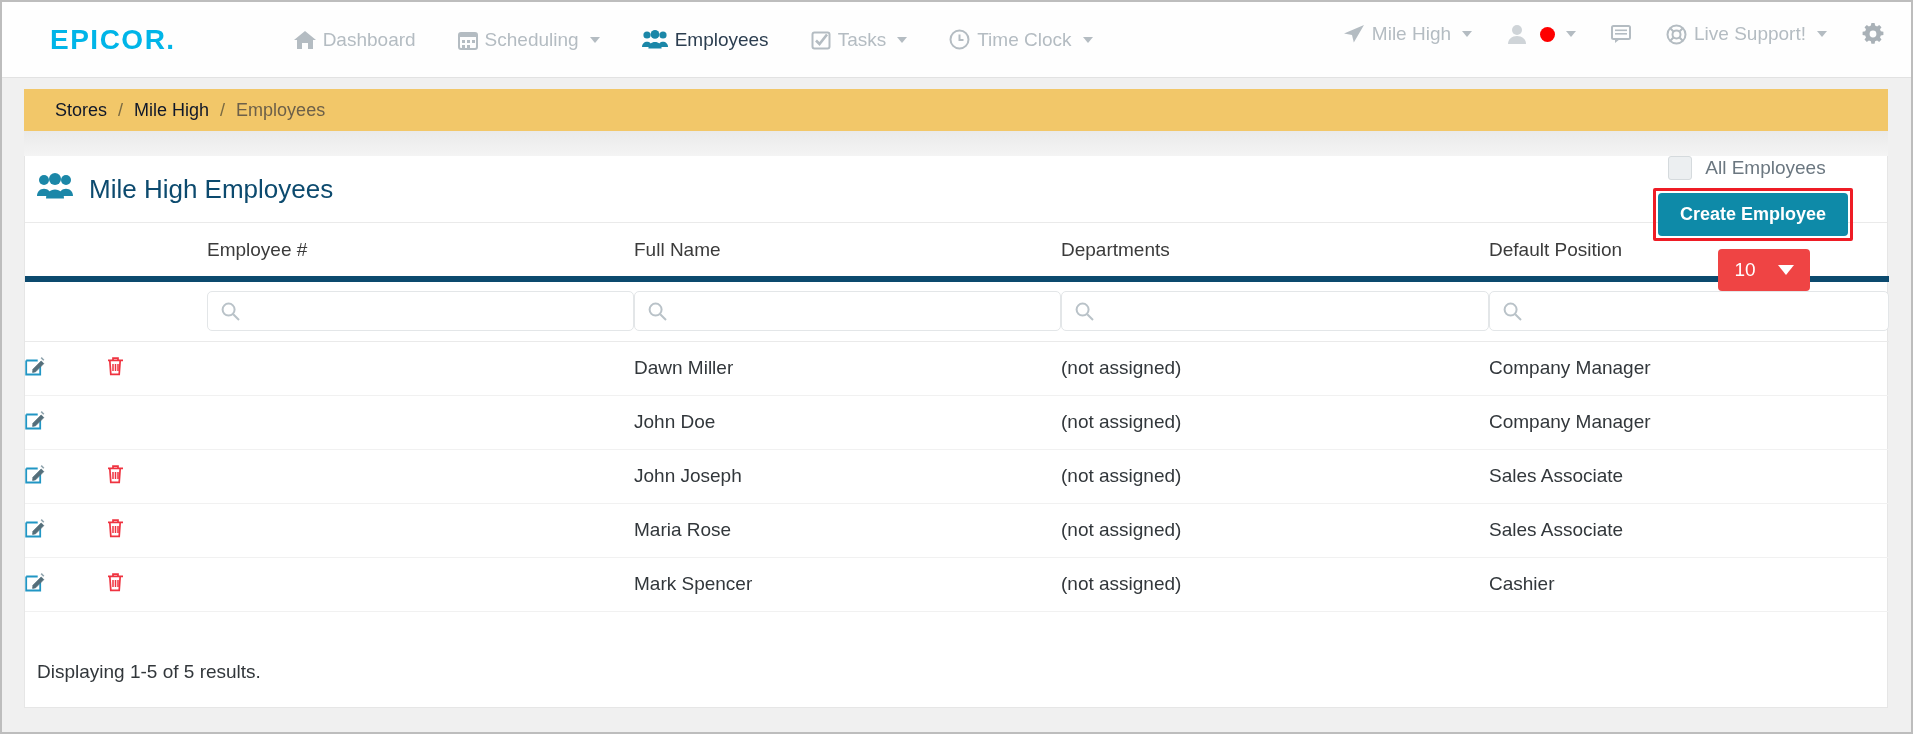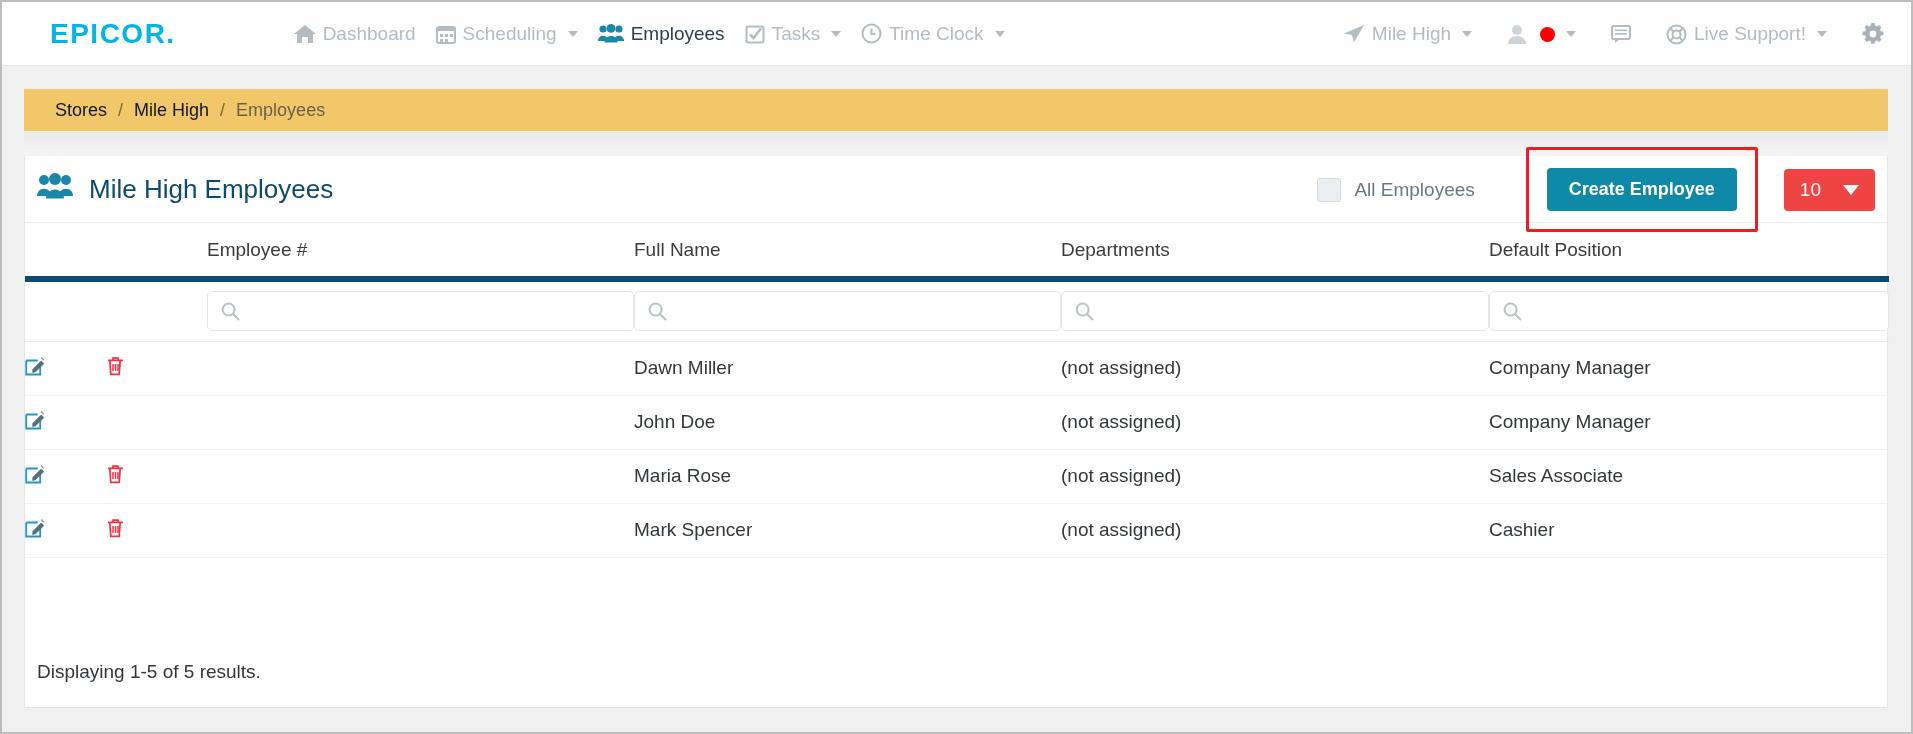--- a/index.html
+++ b/index.html
@@ -19,40 +19,40 @@
 
   
   .frame-border-top { position:absolute; left:0; top:0; width:1913px; height:2px; background:#bdbdbd; }
   .frame-border-left { position:absolute; left:0; top:0; width:2px; height:734px; background:#bdbdbd; }
   .frame-border-right { position:absolute; right:0; top:0; width:2px; height:734px; background:#bdbdbd; }
   .frame-border-bottom { position:absolute; left:0; bottom:0; width:1913px; height:2px; background:#bdbdbd; }
 
   
   .topnav {
     position:absolute; left:2px; top:2px;
-    width:1909px; height:64px;
+    width:1909px; height:76px;
     background:#fefefe;
     border-bottom:1px solid #e2e2e2;
     display:flex; align-items:center;
   }
   .logo {
     margin-left:48px;
     font-size:28px; font-weight:bold;
     letter-spacing:1.5px;
     color:#00b5e8;
     font-family:"Liberation Sans", sans-serif;
     line-height:1;
     white-space:nowrap;
   }
   .logo .dot { color:#00b5e8; }
 
   .nav-center {
     display:flex; align-items:center;
     margin-left:118px;
-    gap:20px;
+    gap:42px;
   }
   .nav-item {
     display:flex; align-items:center; gap:7px;
     font-size:19px;
     color:#b4bcc2;
     white-space:nowrap;
     cursor:pointer;
   }
   .nav-item.active { color:#2c3e50; }
   .nav-item .ic { display:inline-flex; align-items:center; }
@@ -115,37 +115,37 @@
     display:flex; align-items:center;
     border-bottom:1px solid #eaeaea;
   }
   .title-wrap { display:flex; align-items:center; margin-left:12px; gap:16px; }
   .page-title {
     font-size:26px; color:#0c4a6e; font-weight:normal;
     white-space:nowrap;
   }
   .head-right {
     position:absolute; right:12px; top:0; height:67px;
-    display:flex; align-items:center; gap:17px;
+    display:flex; align-items:center; gap:8px;flex-direction:column;
   }
   .chk-row { display:flex; align-items:center; gap:13px; margin-right:34px; cursor:pointer; }
   .chk-box {
     width:24px;height:24px;
     background:#eceff1;
     border:1px solid #d5dadd;
     border-radius:3px;
   }
   .chk-label { font-size:19px; color:#6b7780; white-space:nowrap; }
 
   .btn-highlight {
     border:3px solid #ee1c25;
-    padding:18px;
+    padding:2px;
     border-radius:2px;
     display:inline-block;
-    margin-right:9px;
+    margin-right:22px;
   }
   .btn-create {
     background:#0e8aa8;
     color:#ffffff;
     font-size:18px; font-weight:bold;
     border:none;
     padding:11px 22px;
     border-radius:4px;
     cursor:pointer;
     white-space:nowrap;
@@ -514,20 +514,43 @@
                 </svg>
             </span>
           </td>
           <td></td>
           <td></td>
           <td>John Doe</td>
           <td>(not assigned)</td>
           <td class="cell-pad">Company Manager</td>
         </tr>
 
+        <tr class="data-row">
+          <td>
+            <span class="icon-btn">
+              <svg width="20" height="20" viewBox="0 0 20 20">
+                  <path d="M1.2 4.5h11.5M1.2 4.5v14h14V8" fill="none" stroke="#2196c4" stroke-width="1.8"></path>
+                  <path d="M8 13.2l8.2-8.2 2.6 2.6-8.2 8.2-3 .6z" fill="#546e7a" stroke="#546e7a" stroke-width="0.8"></path>
+                  <path d="M16.2 1.6l2.6 2.6" stroke="#90a4ae" stroke-width="1.6"></path>
+                </svg>
+            </span>
+          </td>
+          <td>
+            <span class="icon-btn">
+              <svg width="17" height="20" viewBox="0 0 17 20">
+                  <path d="M1 4.4h15M6 4.4V2.2h5v2.2M2.8 4.4l1 14h8.4l1-14" fill="none" stroke="#ef3340" stroke-width="1.7"></path>
+                  <path d="M6 8v7M8.5 8v7M11 8v7" stroke="#ef3340" stroke-width="1.5"></path>
+                </svg>
+            </span>
+          </td>
+          <td></td>
+          <td>John Joseph</td>
+          <td>(not assigned)</td>
+          <td class="cell-pad">Sales Associate</td>
+        </tr>
 
         <tr class="data-row">
           <td>
             <span class="icon-btn">
               <svg width="20" height="20" viewBox="0 0 20 20">
                   <path d="M1.2 4.5h11.5M1.2 4.5v14h14V8" fill="none" stroke="#2196c4" stroke-width="1.8"></path>
                   <path d="M8 13.2l8.2-8.2 2.6 2.6-8.2 8.2-3 .6z" fill="#546e7a" stroke="#546e7a" stroke-width="0.8"></path>
                   <path d="M16.2 1.6l2.6 2.6" stroke="#90a4ae" stroke-width="1.6"></path>
                 </svg>
             </span>

